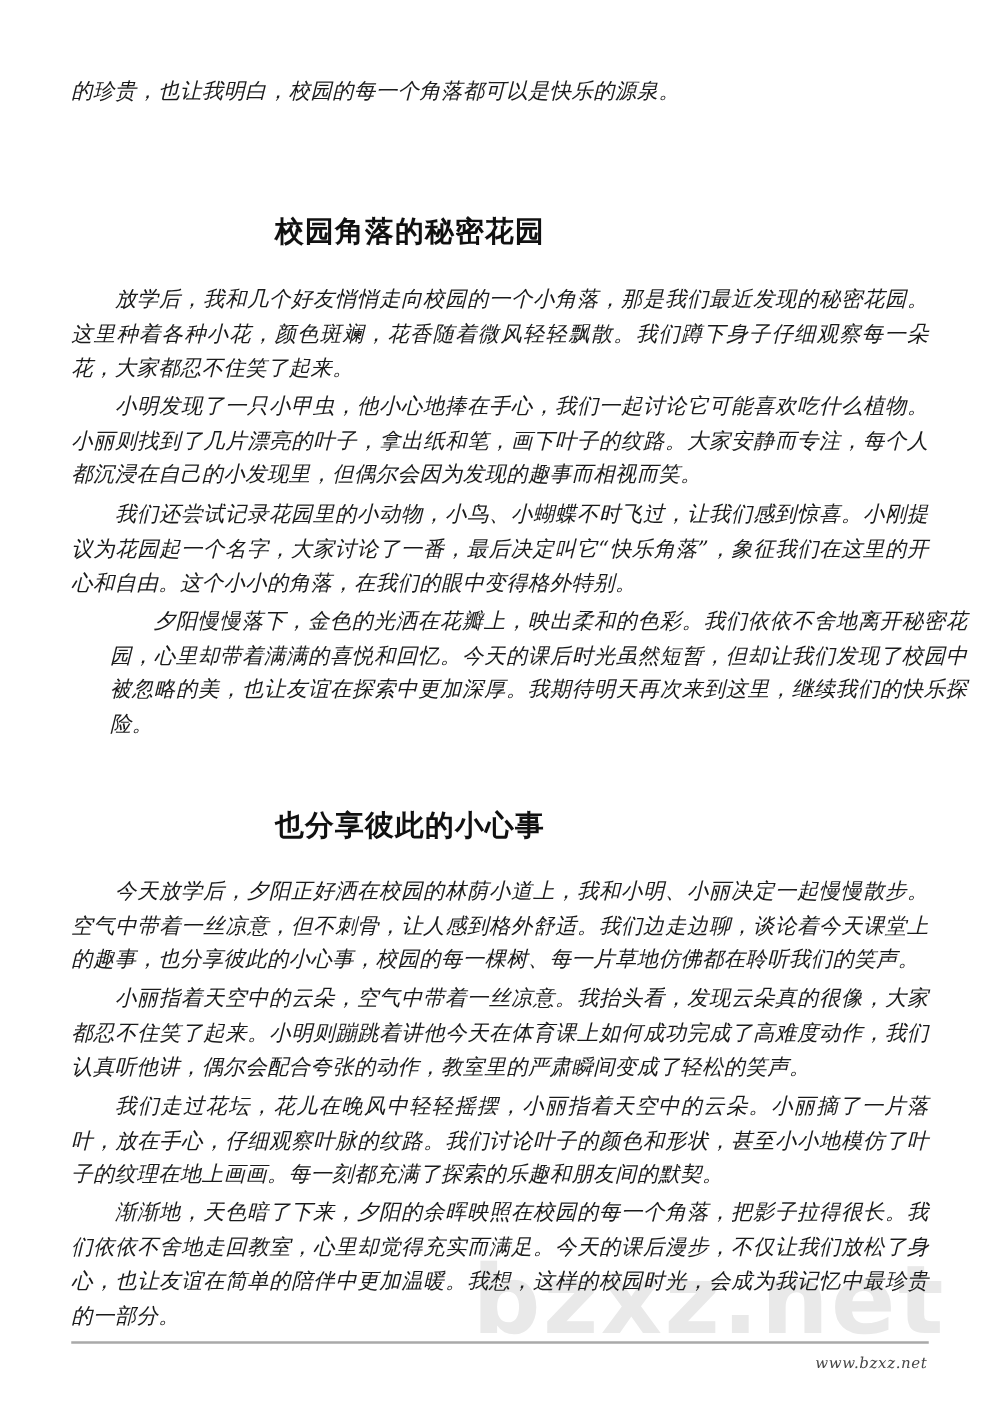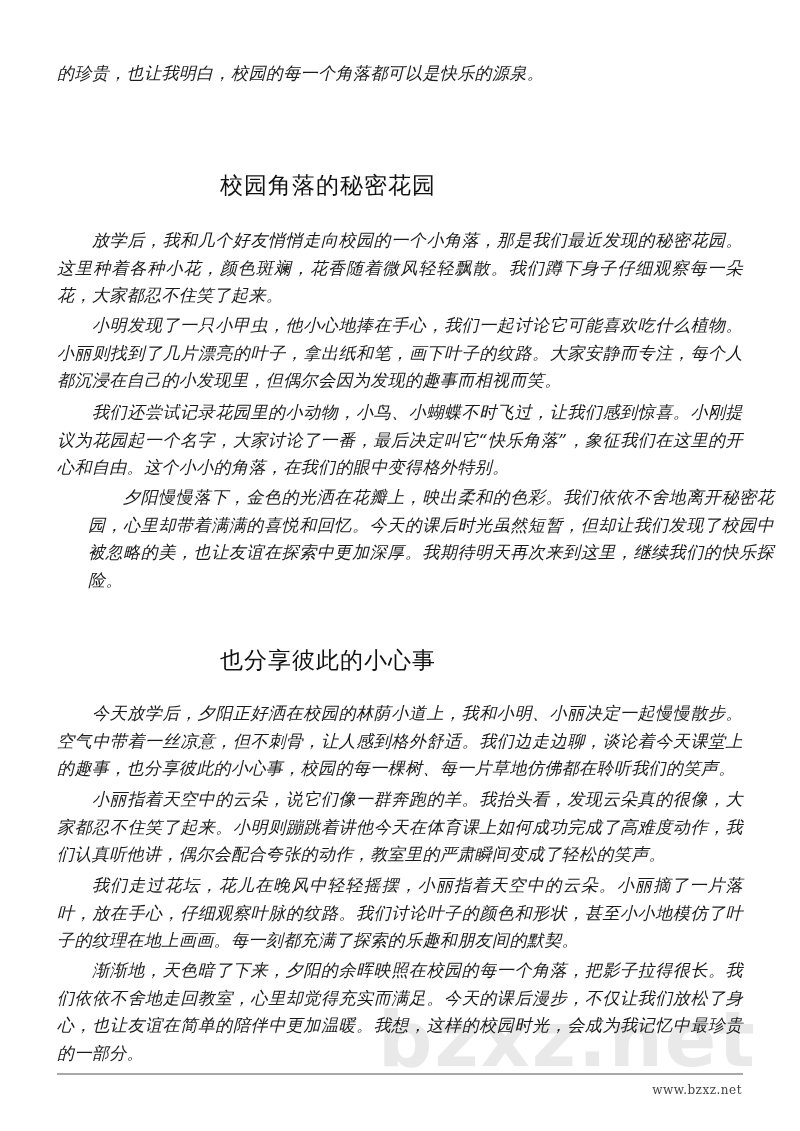--- a/index.html
+++ b/index.html
@@ -24,21 +24,21 @@
       letter-spacing: 0.4px;
       font-style: italic;
     }
     .indent { text-indent: 35px; }
     .title {
       position: absolute;
       left: 0;
       width: 656px;
       text-align: center;
       font-family: "DejaVu Sans", "Liberation Sans", sans-serif;
-      font-weight: normal;
+      font-weight: bold;
       font-size: 23px;
       color: #111;
       letter-spacing: 1px;
       margin: 0;
     }
     .abs { position: absolute; left: 57px; width: 686px; }
     .watermark {
       position: absolute;
       left: 378px;
       top: 1002px;
@@ -57,20 +57,21 @@
       top: 1073px;
       width: 686px;
       height: 2px;
       background: #a9a9a9;
     }
     .footer-url {
       position: absolute;
       right: 58px;
       top: 1083px;
       font-family: "DejaVu Serif", "Liberation Serif", serif;
+      font-style: italic;
       font-size: 12px;
       color: #444;
       letter-spacing: 0.5px;
     }
   </style>
 </head>
 <body>
 
 <div class="watermark">bzxz.net</div>
 
@@ -81,20 +82,20 @@
   <h2 class="title" style="top:170px;">校园角落的秘密花园</h2>
 
   <p class="para indent abs" style="top:227px;">放学后，我和几个好友悄悄走向校园的一个小角落，那是我们最近发现的秘密花园。这里种着各种小花，颜色斑斓，花香随着微风轻轻飘散。我们蹲下身子仔细观察每一朵花，大家都忍不住笑了起来。</p>
   <p class="para indent abs" style="top:312px;">小明发现了一只小甲虫，他小心地捧在手心，我们一起讨论它可能喜欢吃什么植物。小丽则找到了几片漂亮的叶子，拿出纸和笔，画下叶子的纹路。大家安静而专注，每个人都沉浸在自己的小发现里，但偶尔会因为发现的趣事而相视而笑。</p>
   <p class="para indent abs" style="top:399px;">我们还尝试记录花园里的小动物，小鸟、小蝴蝶不时飞过，让我们感到惊喜。小刚提议为花园起一个名字，大家讨论了一番，最后决定叫它“快乐角落”，象征我们在这里的开心和自由。这个小小的角落，在我们的眼中变得格外特别。</p>
   <p class="para indent abs" style="top:484px;margin-left:31px;">夕阳慢慢落下，金色的光洒在花瓣上，映出柔和的色彩。我们依依不舍地离开秘密花园，心里却带着满满的喜悦和回忆。今天的课后时光虽然短暂，但却让我们发现了校园中被忽略的美，也让友谊在探索中更加深厚。我期待明天再次来到这里，继续我们的快乐探险。</p>
 
   <h2 class="title" style="top:645px;">也分享彼此的小心事</h2>
 
   <p class="para indent abs" style="top:700px;">今天放学后，夕阳正好洒在校园的林荫小道上，我和小明、小丽决定一起慢慢散步。空气中带着一丝凉意，但不刺骨，让人感到格外舒适。我们边走边聊，谈论着今天课堂上的趣事，也分享彼此的小心事，校园的每一棵树、每一片草地仿佛都在聆听我们的笑声。</p>
-  <p class="para indent abs" style="top:786px;">小丽指着天空中的云朵，说它们像一群奔跑的羊。我抬头看，发现云朵真的很像，大家都忍不住笑了起来。小明则蹦跳着讲他今天在体育课上如何成功完成了高难度动作，我们认真听他讲，偶尔会配合夸张的动作，教室里的严肃瞬间变成了轻松的笑声。</p>
+  <p class="para indent abs" style="top:786px;">小丽指着天空中的云朵，空气中带着一丝凉意。我抬头看，发现云朵真的很像，大家都忍不住笑了起来。小明则蹦跳着讲他今天在体育课上如何成功完成了高难度动作，我们认真听他讲，偶尔会配合夸张的动作，教室里的严肃瞬间变成了轻松的笑声。</p>
   <p class="para indent abs" style="top:872px;">我们走过花坛，花儿在晚风中轻轻摇摆，小丽指着天空中的云朵。小丽摘了一片落叶，放在手心，仔细观察叶脉的纹路。我们讨论叶子的颜色和形状，甚至小小地模仿了叶子的纹理在地上画画。每一刻都充满了探索的乐趣和朋友间的默契。</p>
   <p class="para indent abs" style="top:957px;">渐渐地，天色暗了下来，夕阳的余晖映照在校园的每一个角落，把影子拉得很长。我们依依不舍地走回教室，心里却觉得充实而满足。今天的课后漫步，不仅让我们放松了身心，也让友谊在简单的陪伴中更加温暖。我想，这样的校园时光，会成为我记忆中最珍贵的一部分。</p>
 
 </div>
 
 <div class="rule"></div>
 <div class="footer-url">www.bzxz.net</div>
 
 </body></html>

